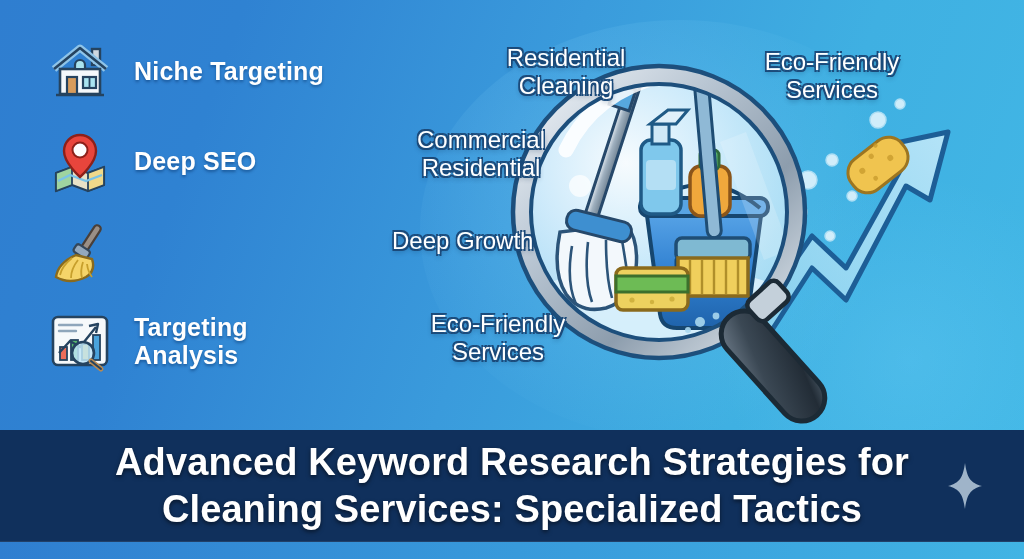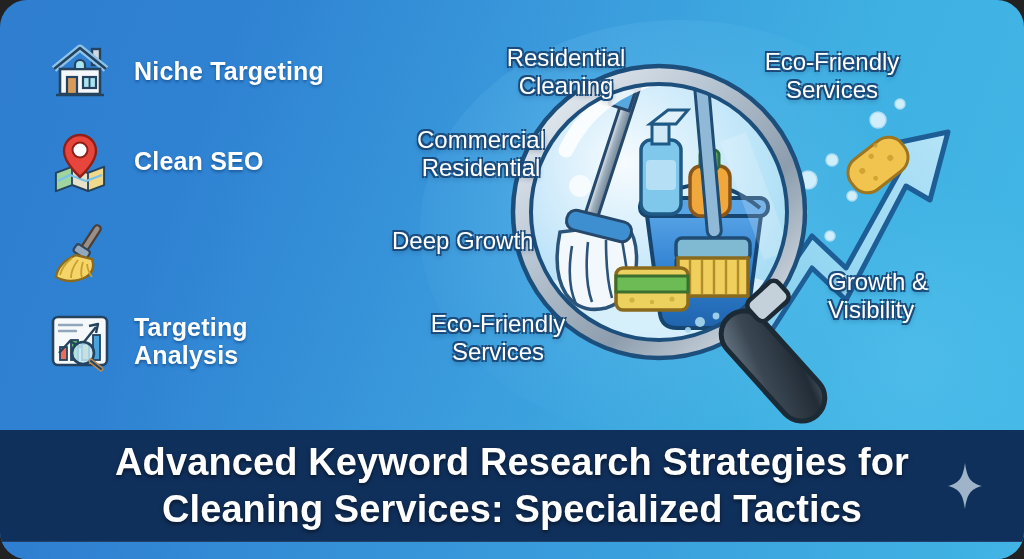--- a/index.html
+++ b/index.html
@@ -7,21 +7,20 @@
     padding: 0;
     background: #222;
   }
   #infographic {
     position: relative;
     width: 1024px;
     height: 559px;
     overflow: hidden;
     font-family: "Liberation Sans", sans-serif;
     background: linear-gradient(110deg, #2f7ed0 0%, #2f82d2 20%, #3a9bdc 48%, #3fb0e2 72%, #42b8e6 100%);
-    border-radius: 27px;
   }
 
   
   .bg-glow {
     position: absolute;
     border-radius: 50%;
     pointer-events: none;
   }
   .glow-a { left: 420px; top: 20px; width: 520px; height: 420px;
             background: radial-gradient(circle at 40% 40%, rgba(150,225,255,.28), rgba(150,225,255,0) 65%); }
@@ -308,21 +307,21 @@
       <span class="feature-icon">
         <svg viewBox="0 0 64 64" width="64" height="64" xmlns="http://www.w3.org/2000/svg">
           <path d="M8 44 L24 38 L40 44 L56 38 L56 56 L40 62 L24 56 L8 62 Z" fill="#e8e2c8" stroke="#25435f" stroke-width="2.2" stroke-linejoin="round"></path>
           <path d="M8 44 L24 38 L24 56 L8 62 Z" fill="#9fd4a0" stroke="#25435f" stroke-width="1.8"></path>
           <path d="M40 44 L56 38 L56 56 L40 62 Z" fill="#f0d98a" stroke="#25435f" stroke-width="1.8"></path>
           <path d="M10 52 L22 46 L38 52 L54 46" fill="none" stroke="#79c3e8" stroke-width="2.4"></path>
           <path d="M32 6 c-9 0 -16 7 -16 16 c0 12 16 26 16 26 s16 -14 16 -26 c0 -9 -7 -16 -16 -16 z" fill="#e8453c" stroke="#8d2019" stroke-width="2.4"></path>
           <circle cx="32" cy="21" r="7.5" fill="#fdfdfd" stroke="#8d2019" stroke-width="2"></circle>
         </svg>
       </span>
-      <span class="feature-label">Clean SEO</span>
+      <span class="feature-label">Deep SEO</span>
     </div>
 
     <div class="feature-row">
       <span class="feature-icon">
         <svg viewBox="0 0 64 64" width="64" height="64" xmlns="http://www.w3.org/2000/svg">
           <rect x="39" y="4" width="7" height="32" rx="3.5" fill="#9a8f86" stroke="#4a3f38" stroke-width="2.2" transform="rotate(33 42 20)"></rect>
           <rect x="26" y="28" width="16" height="9" rx="3" fill="#93a8bd" stroke="#33465a" stroke-width="2.2" transform="rotate(33 34 32)"></rect>
           <path d="M28 36 q-18 8 -20 22 q14 8 30 0 q10 -6 6 -18 z" fill="#f5d469" stroke="#8a6a1c" stroke-width="2.4"></path>
           <g stroke="#c79f2c" stroke-width="1.8" fill="none">
             <path d="M24 39 q-10 8 -12 17"></path>
@@ -360,22 +359,20 @@
 
   <div class="kw kw-residential">Residential
 Cleaning</div>
   <div class="kw kw-commercial">Commercial
 Residential</div>
   <div class="kw kw-deepclean">Deep Growth</div>
   <div class="kw kw-ecoleft">Eco-Friendly
 Services</div>
   <div class="kw kw-ecoright">Eco-Friendly
 Services</div>
-  <div class="kw kw-growth">Growth &amp;
-Visibility</div>
 
   <div class="banner">
     <div class="banner-title">Advanced Keyword Research Strategies for
 Cleaning Services: Specialized Tactics</div>
     <svg class="banner-sparkle" viewBox="0 0 34 46" xmlns="http://www.w3.org/2000/svg">
       <path d="M17 0 C19 14 22 20 34 23 C22 26 19 32 17 46 C15 32 12 26 0 23 C12 20 15 14 17 0 Z" fill="#9fb4c9"></path>
     </svg>
   </div>
   <div class="banner-strip"></div>
 

